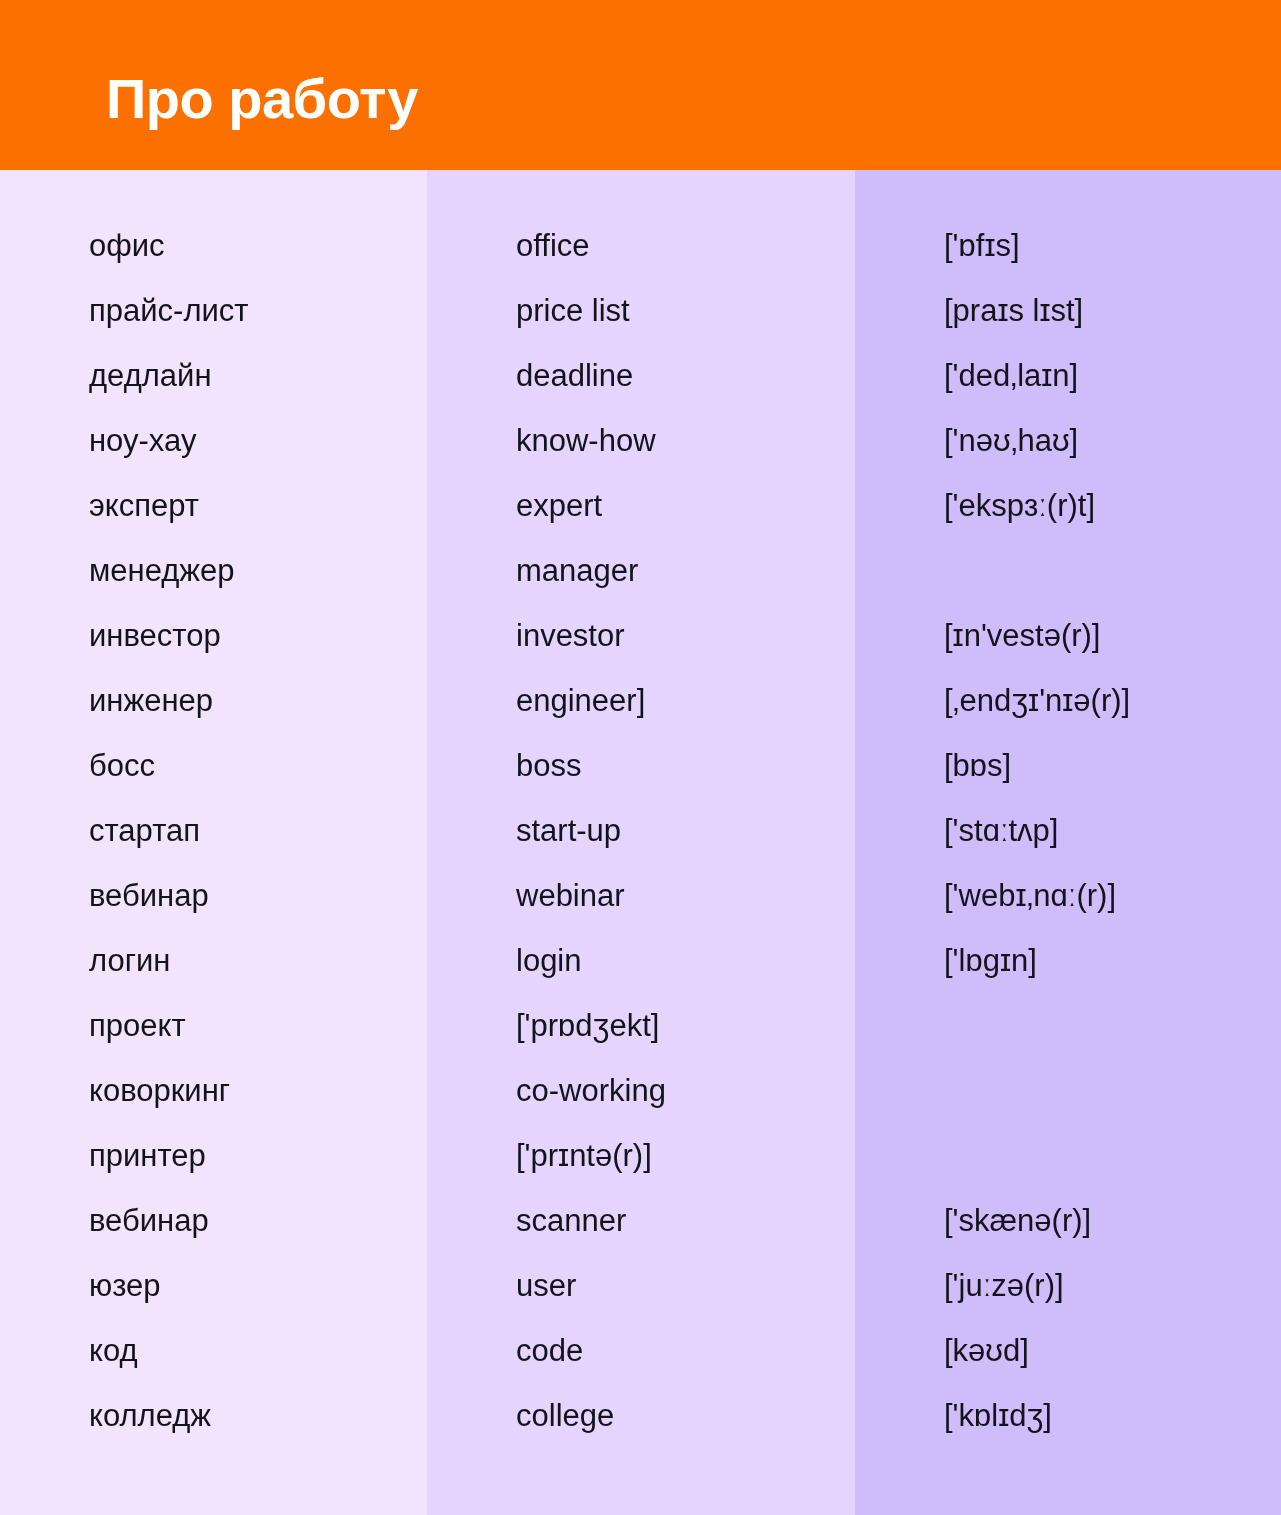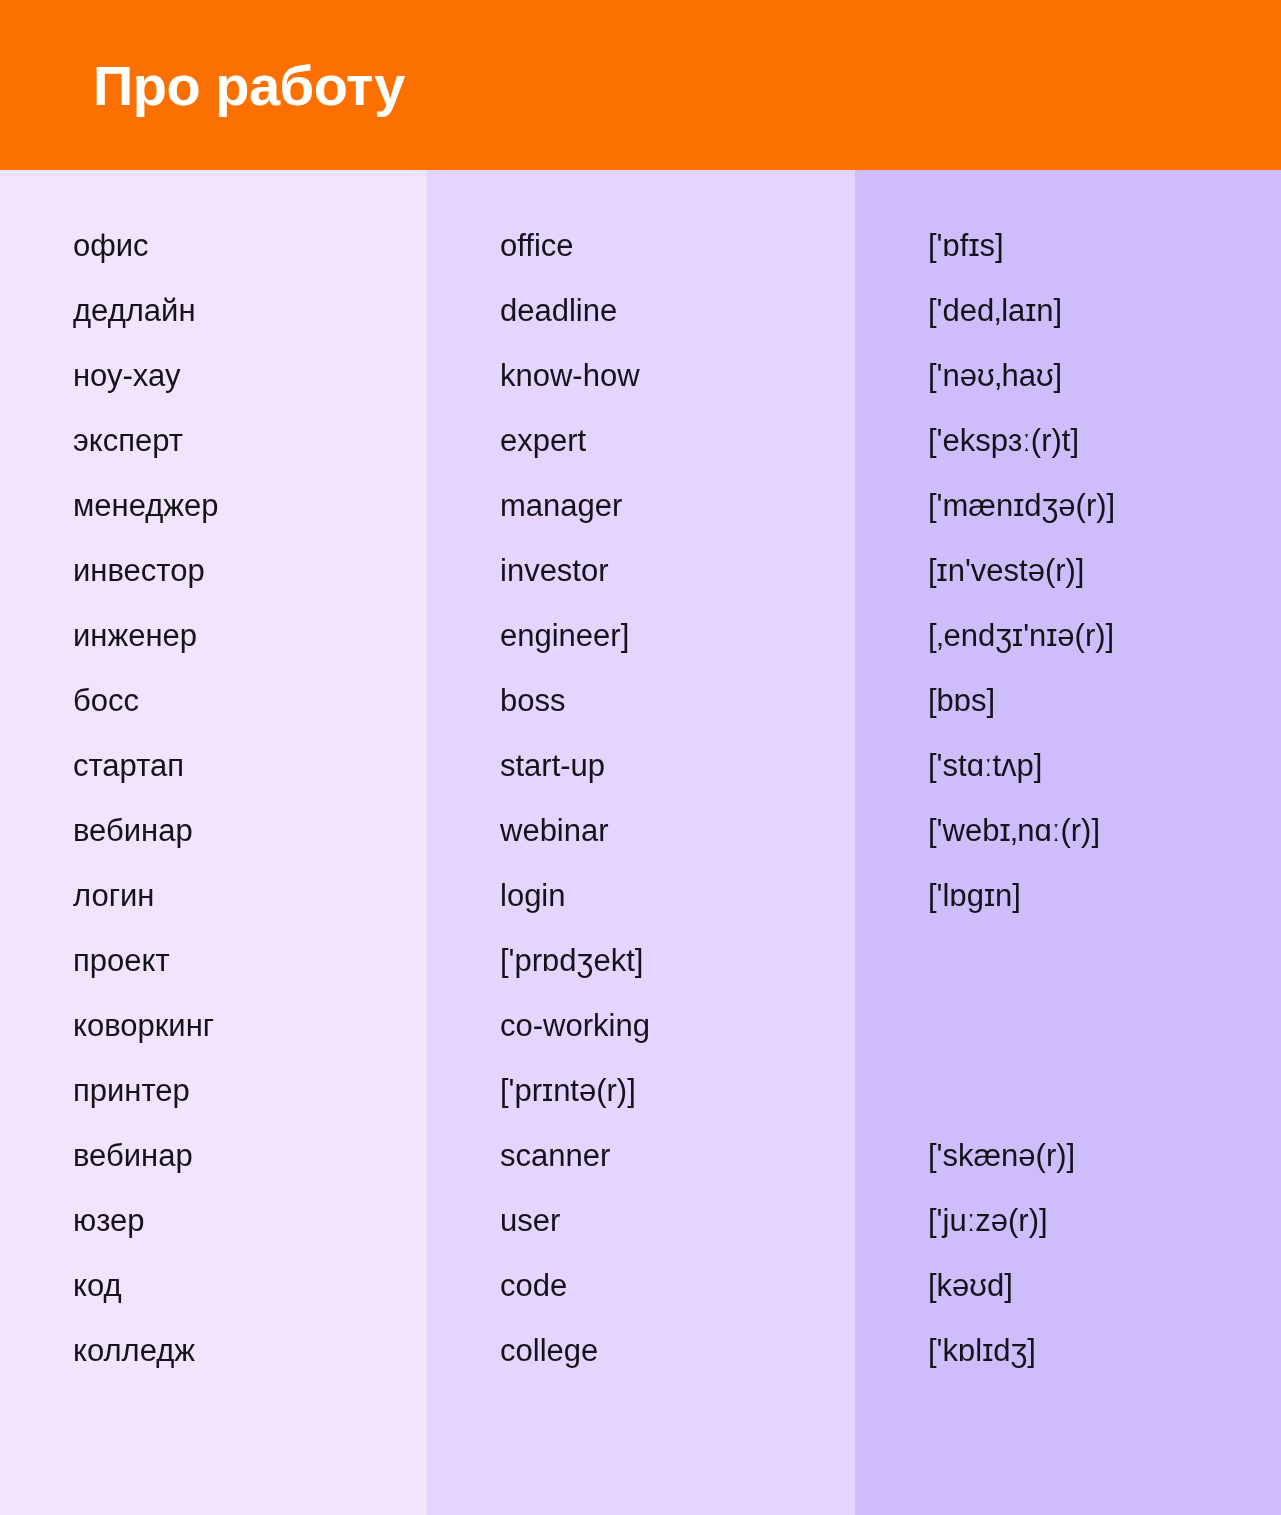--- a/index.html
+++ b/index.html
@@ -27,21 +27,21 @@
     top: 0;
     width: 1281px;
     height: 170px;
     background: #fc7000;
     box-sizing: border-box;
   }
   .header-title {
     position: absolute;
     left: 88px;
     top: 50px;
-    margin: 5px;
+    margin: 18px;
     font-size: 56px;
     font-weight: bold;
     color: #ffffff;
     letter-spacing: -0.5px;
     line-height: 1.1;
     white-space: nowrap;
   }
 
   
   .bands {
@@ -74,21 +74,21 @@
     align-items: center;
   }
   .cell {
     box-sizing: border-box;
     font-size: 31px;
     color: #14121a;
     line-height: 1;
     white-space: nowrap;
     overflow: visible;
   }
-  .cell-ru { width: 427px; padding-left: 73px; }
+  .cell-ru { width: 427px; padding-left: 73px; margin-left: 16px; }
   .cell-en { width: 428px; padding-left: 73px; }
   .cell-ipa { width: 366px; padding-left: 73px; }
 
   .spacer-top { height: 43px; }
 </style>
 </head>
 <body>
 
 <div class="page">
 
@@ -103,38 +103,42 @@
   </div>
 
   <div class="table" id="word-table">
     <div class="spacer-top"></div>
   <div class="row">
         <div class="cell cell-ru">офис</div>
         <div class="cell cell-en">office</div>
         <div class="cell cell-ipa">['ɒfɪs]</div>
       </div>
       <div class="row">
+        <div class="cell cell-ru">прайс-лист</div>
+        <div class="cell cell-en">price list</div>
+        <div class="cell cell-ipa">[praɪs lɪst]</div>
+      </div>
+      <div class="row">
         <div class="cell cell-ru">дедлайн</div>
         <div class="cell cell-en">deadline</div>
         <div class="cell cell-ipa">['ded‚laɪn]</div>
       </div>
       <div class="row">
         <div class="cell cell-ru">ноу-хау</div>
         <div class="cell cell-en">know-how</div>
         <div class="cell cell-ipa">['nəʊ‚haʊ]</div>
       </div>
       <div class="row">
         <div class="cell cell-ru">эксперт</div>
         <div class="cell cell-en">expert</div>
         <div class="cell cell-ipa">['ekspɜː(r)t]</div>
       </div>
       <div class="row">
         <div class="cell cell-ru">менеджер</div>
         <div class="cell cell-en">manager</div>
-        <div class="cell cell-ipa">['mænɪdʒə(r)]</div>
       </div>
       <div class="row">
         <div class="cell cell-ru">инвестор</div>
         <div class="cell cell-en">investor</div>
         <div class="cell cell-ipa">[ɪn'vestə(r)]</div>
       </div>
       <div class="row">
         <div class="cell cell-ru">инженер</div>
         <div class="cell cell-en">engineer]</div>
         <div class="cell cell-ipa">[‚endʒɪ'nɪə(r)]</div>

